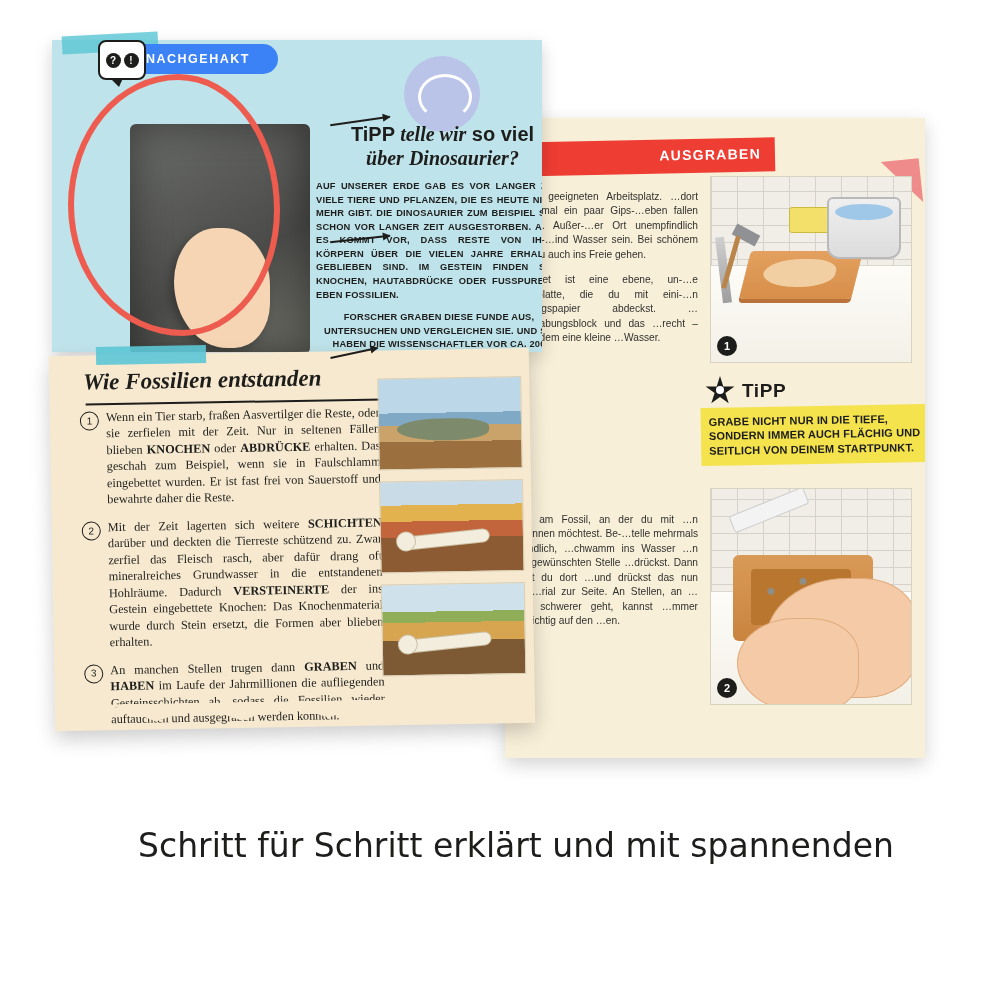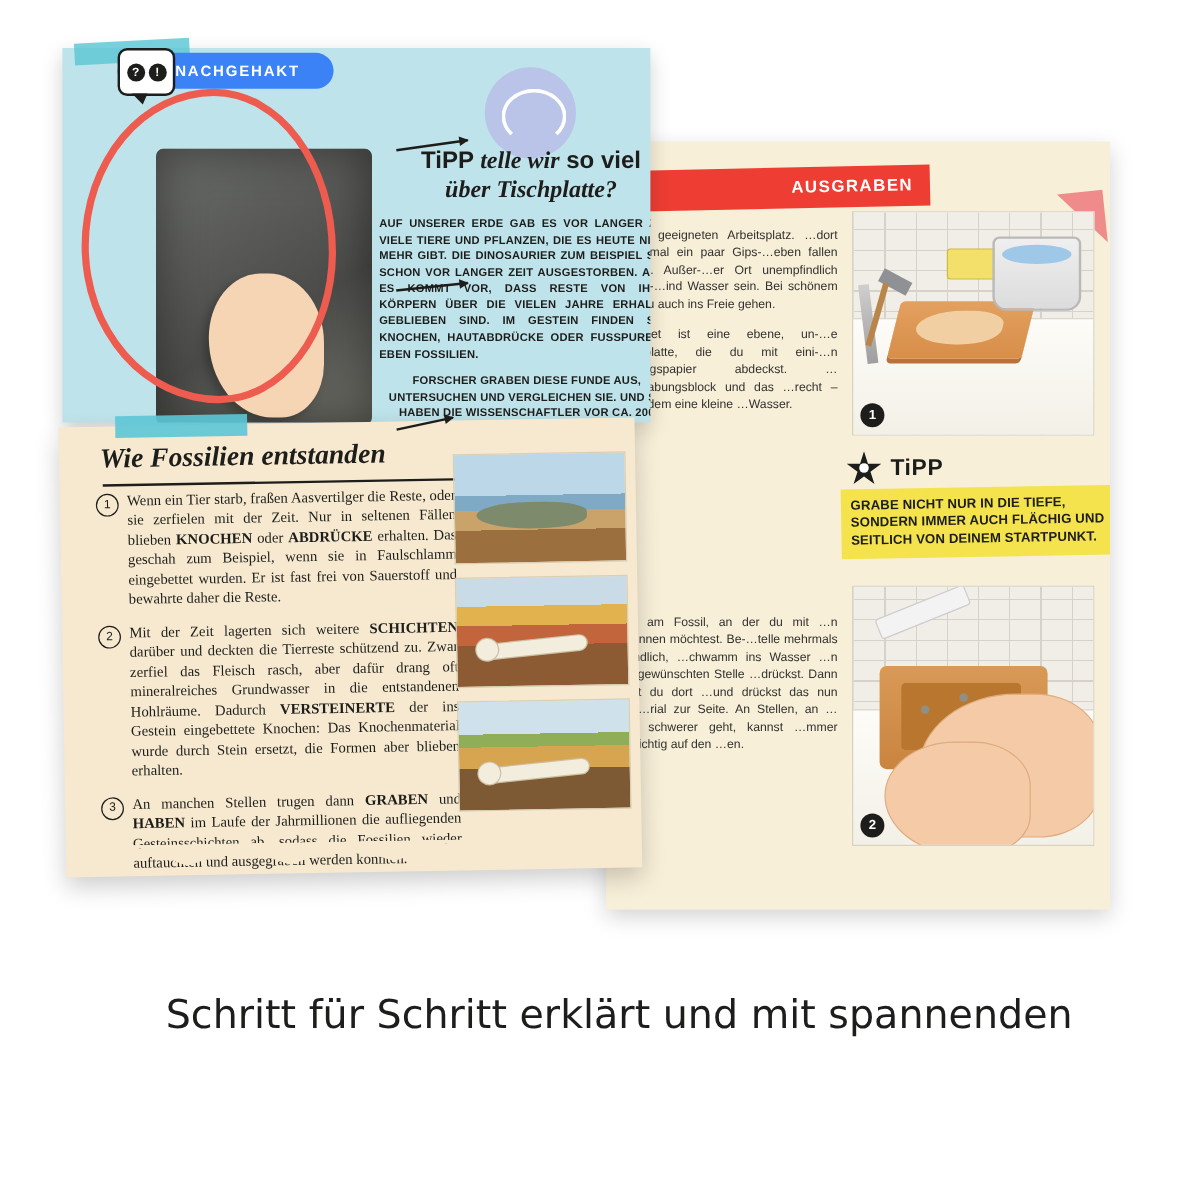--- a/index.html
+++ b/index.html
@@ -345,21 +345,21 @@
     <div class="circle-deco"></div>
 
     <div class="photo">
       <div class="photo-hand"></div>
     </div>
 
     <div class="top-title">
       <span>TiPP</span>
       <span class="script">telle wir</span>
       <span>so viel</span><br>
-      <span class="script">über Tischplatte?</span>
+      <span class="script">über Dinosaurier?</span>
     </div>
 
     <div class="top-body">
       <p>AUF UNSERER ERDE GAB ES VOR LANGER ZEIT VIELE TIERE UND PFLANZEN, DIE ES HEUTE NICHT MEHR GIBT. DIE DINOSAURIER ZUM BEISPIEL SIND SCHON VOR LANGER ZEIT AUSGESTORBEN. ABER ES KOMMT VOR, DASS RESTE VON IHREN KÖRPERN ÜBER DIE VIELEN JAHRE ERHALTEN GEBLIEBEN SIND. IM GESTEIN FINDEN SICH KNOCHEN, HAUTABDRÜCKE ODER FUSSPUREN – EBEN FOSSILIEN.</p>
       <p class="c">FORSCHER GRABEN DIESE FUNDE AUS, UNTERSUCHEN UND VERGLEICHEN SIE. UND SO HABEN DIE WISSENSCHAFTLER VOR CA. 200 JAHREN HERAUSGEFUNDEN, DASS DIE ÜBERRESTE VON GEWALTIGEN TIEREN STAMMEN. DAVOR HIELT MAN SIE FÜR DIE ÜBERRESTE MENSCHENÄHNLICHER RIESEN!</p>
     </div>
   </div>
 
   <div class="photo-ring"></div>
   <div class="tape tape-tl"></div>

